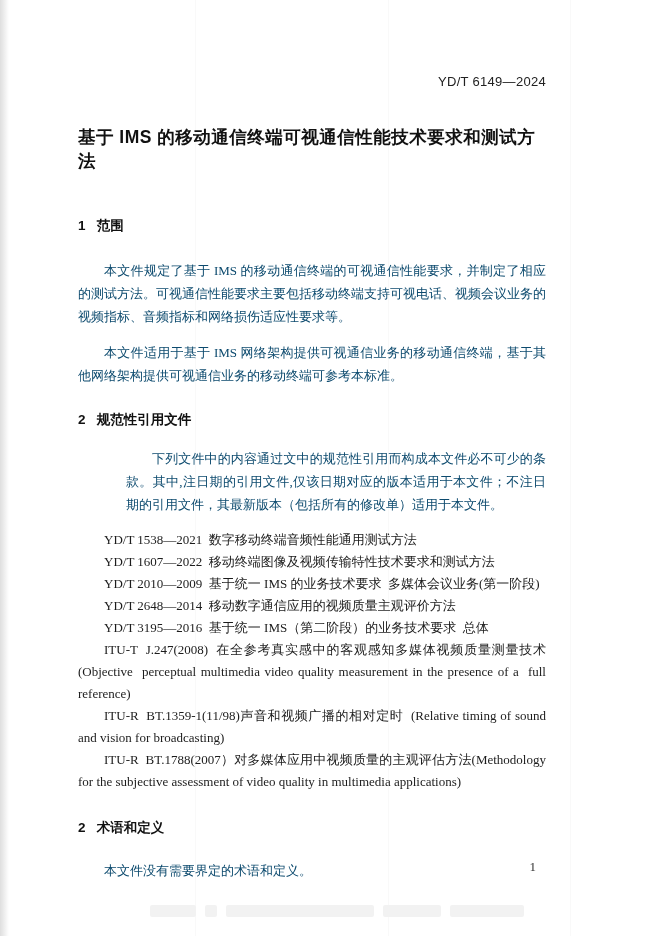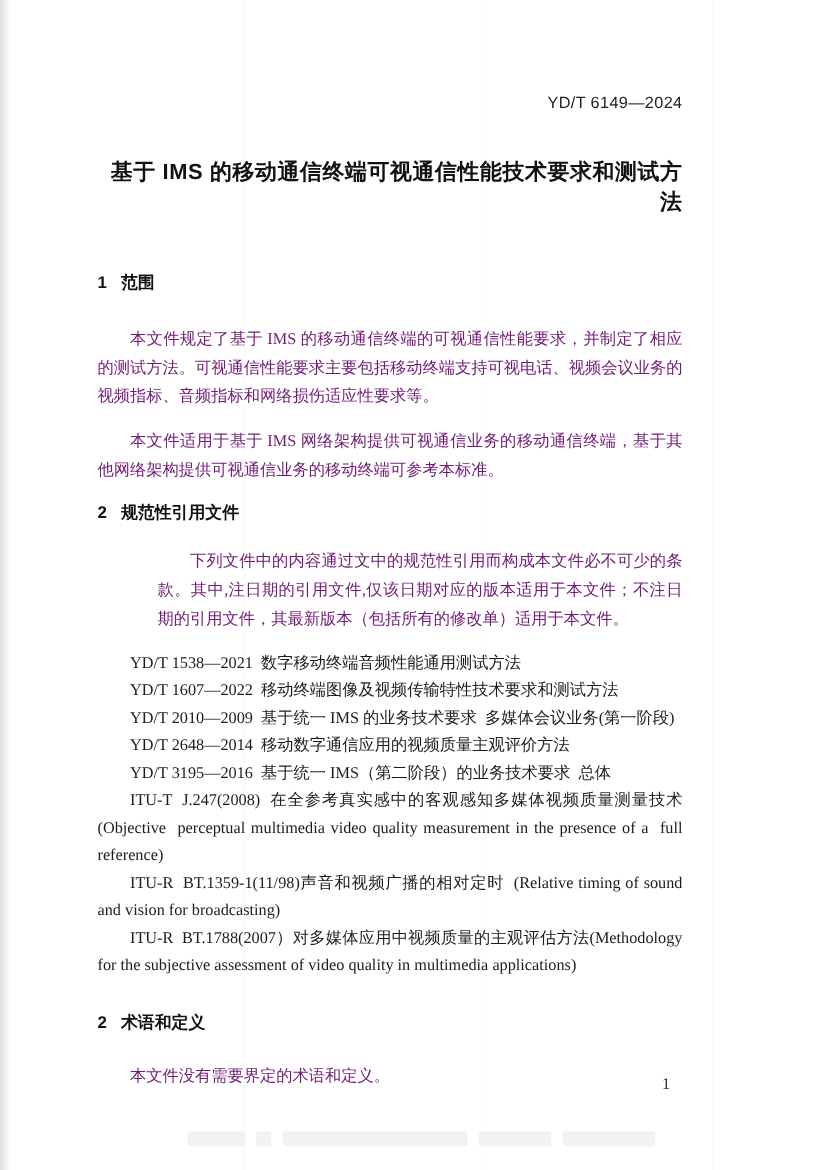--- a/index.html
+++ b/index.html
@@ -44,46 +44,46 @@
     margin-top: 74px;
     text-align: right;
     font-family: "Liberation Sans", "DejaVu Sans", sans-serif;
     font-size: 13px;
     color: #222;
     letter-spacing: 0.3px;
     white-space: pre-wrap;
   }
   .doc-title {
     margin-top: 36px;
-    text-align: right;
+    text-align: left;
     font-family: "Liberation Sans", "DejaVu Sans", sans-serif;
     font-weight: bold;
     font-size: 17.5px;
     color: #111;
     letter-spacing: 0.5px;
     white-space: pre-wrap;
   }
   .sec-heading {
     font-family: "Liberation Sans", "DejaVu Sans", sans-serif;
     font-weight: bold;
     font-size: 13.5px;
     color: #111;
     white-space: pre-wrap;
   }
   .h-scope { margin-top: 44px; }
-  .h-refs  { margin-top: 14px; }
+  .h-refs  { margin-top: 24px; }
   .h-terms { margin-top: 26px; }
   .para {
     margin-top: 0;
     font-size: 13px;
     line-height: 23px;
     text-align: justify;
     text-indent: 2em;
     white-space: pre-wrap;
-    color: #701a75;
+    color: #0c4a6e;
   }
   .para-block { margin-top: 24px; }
   .intro-block { margin-top: 18px; margin-left: 48px; }
   .ref-list { margin-top: 0; }
   .ref-item {
     font-size: 13px;
     line-height: 22px;
     text-align: justify;
     text-indent: 2em;
     white-space: pre-wrap;

